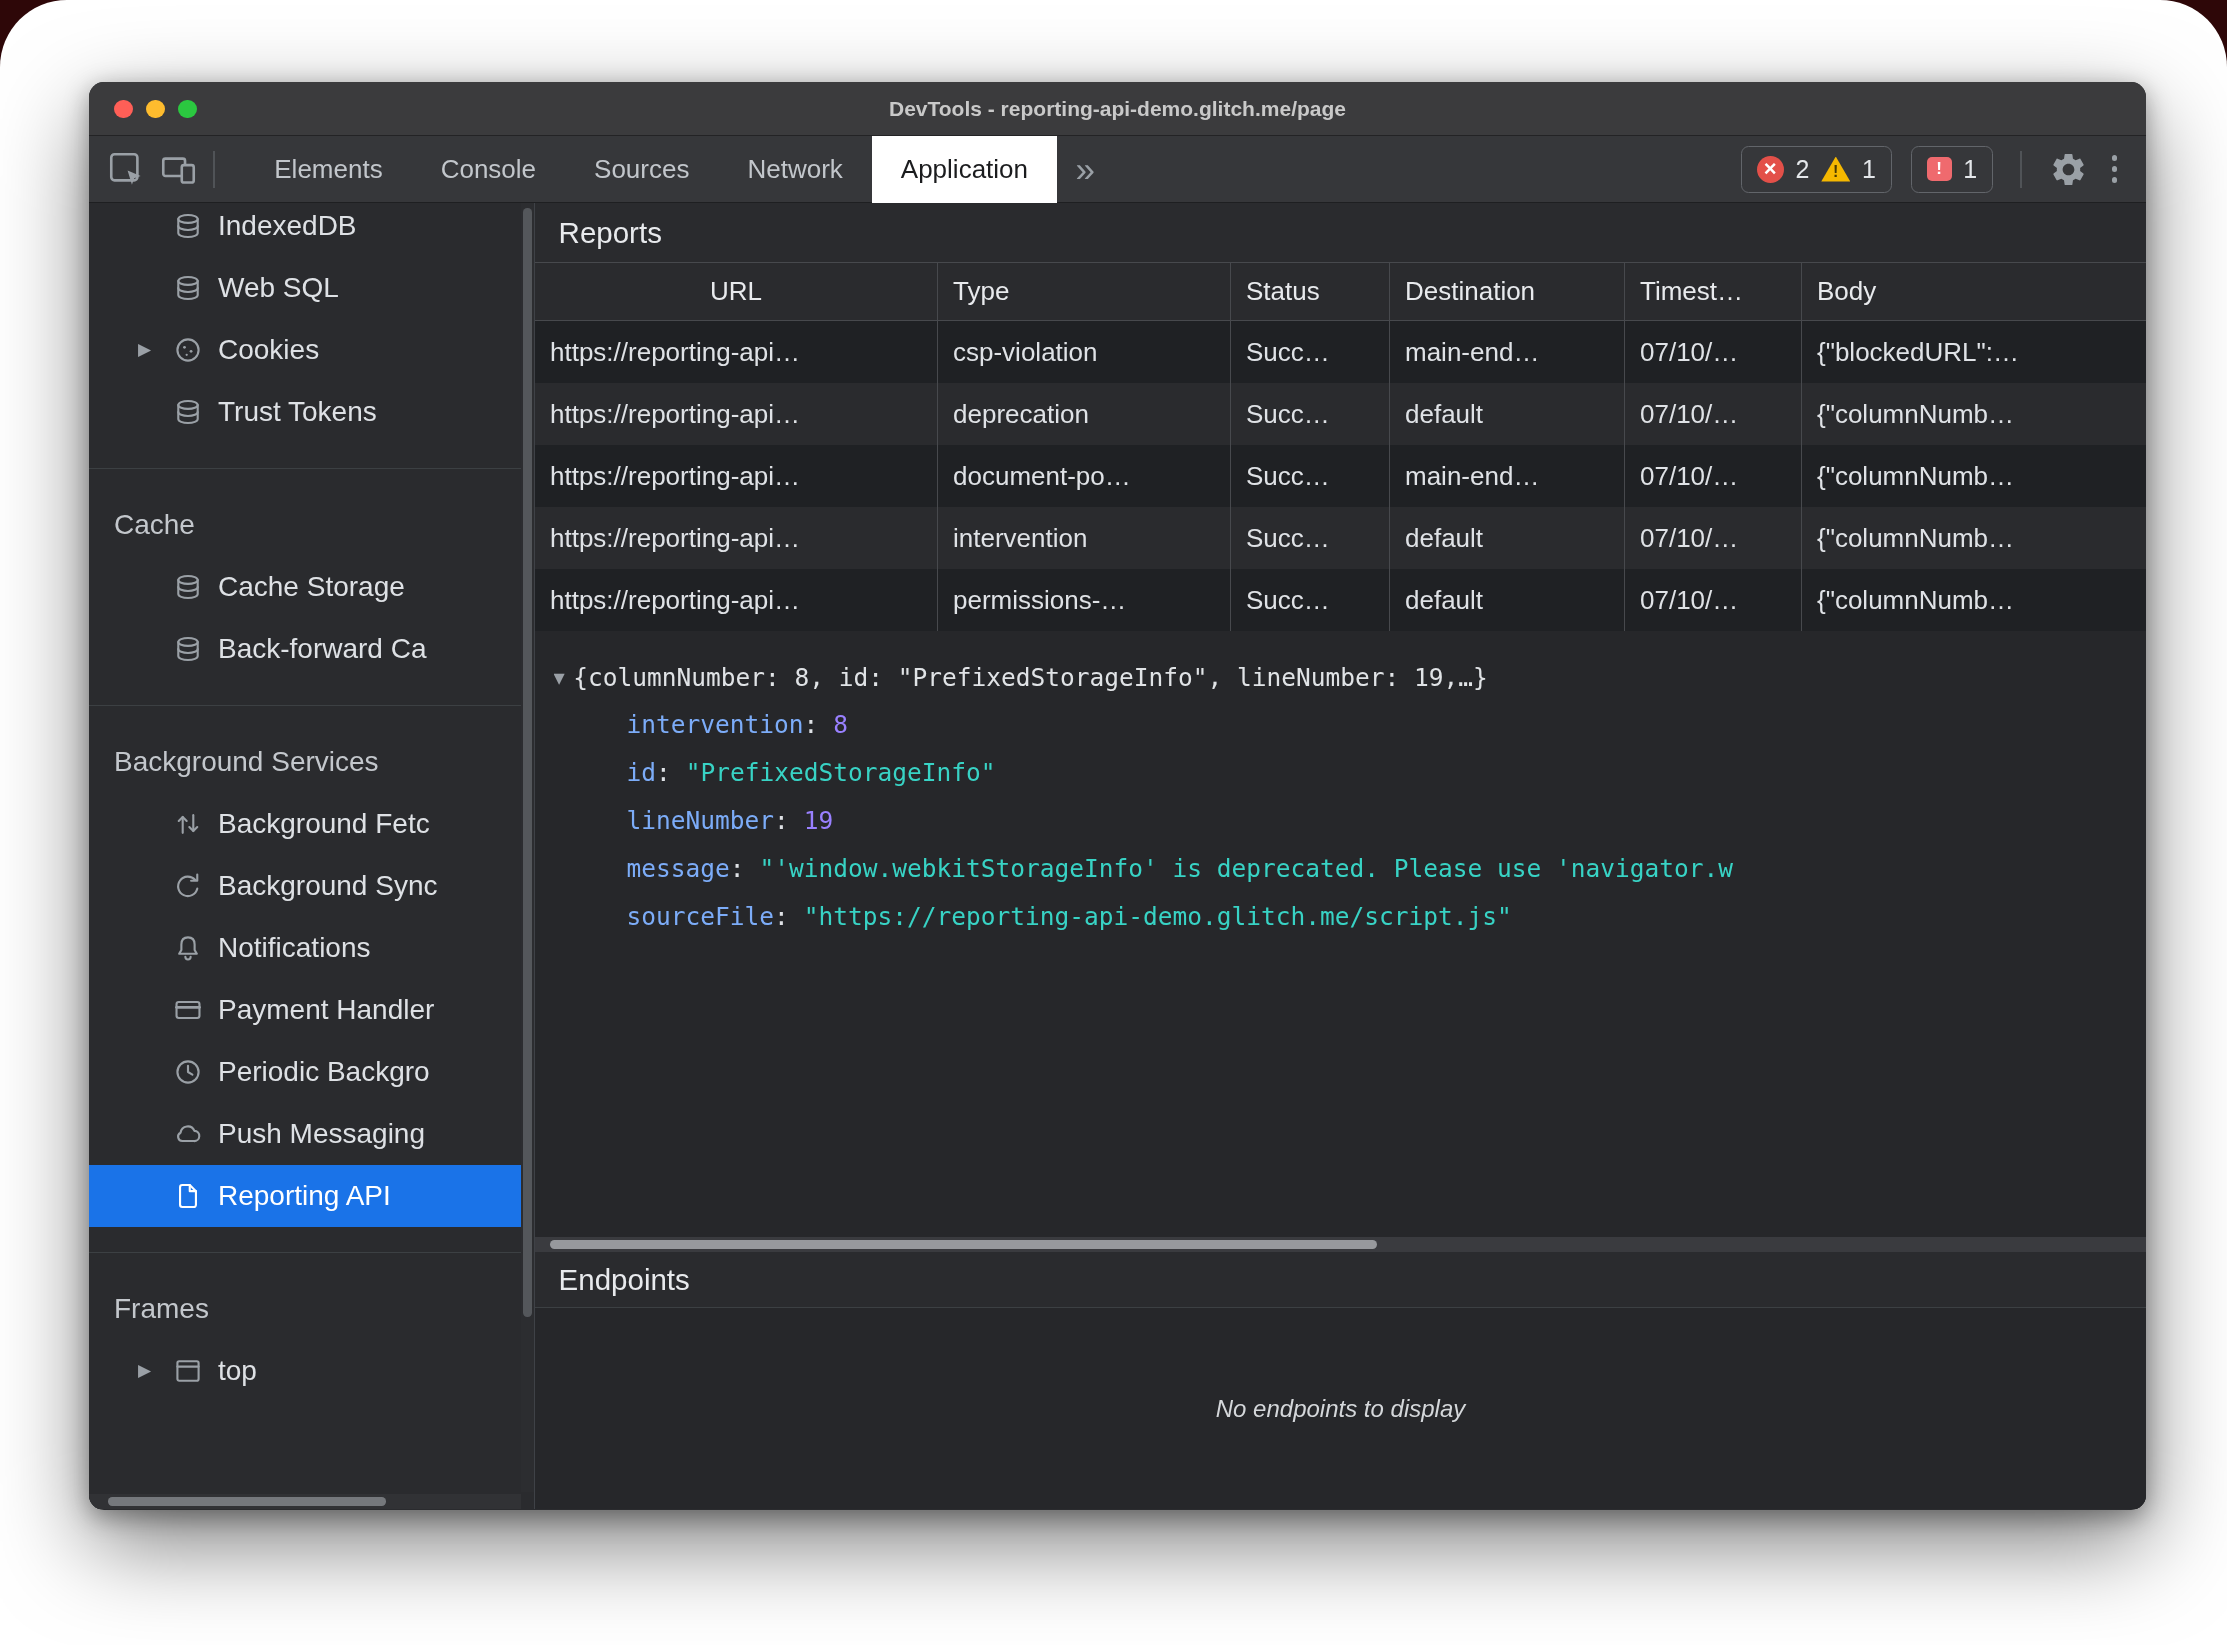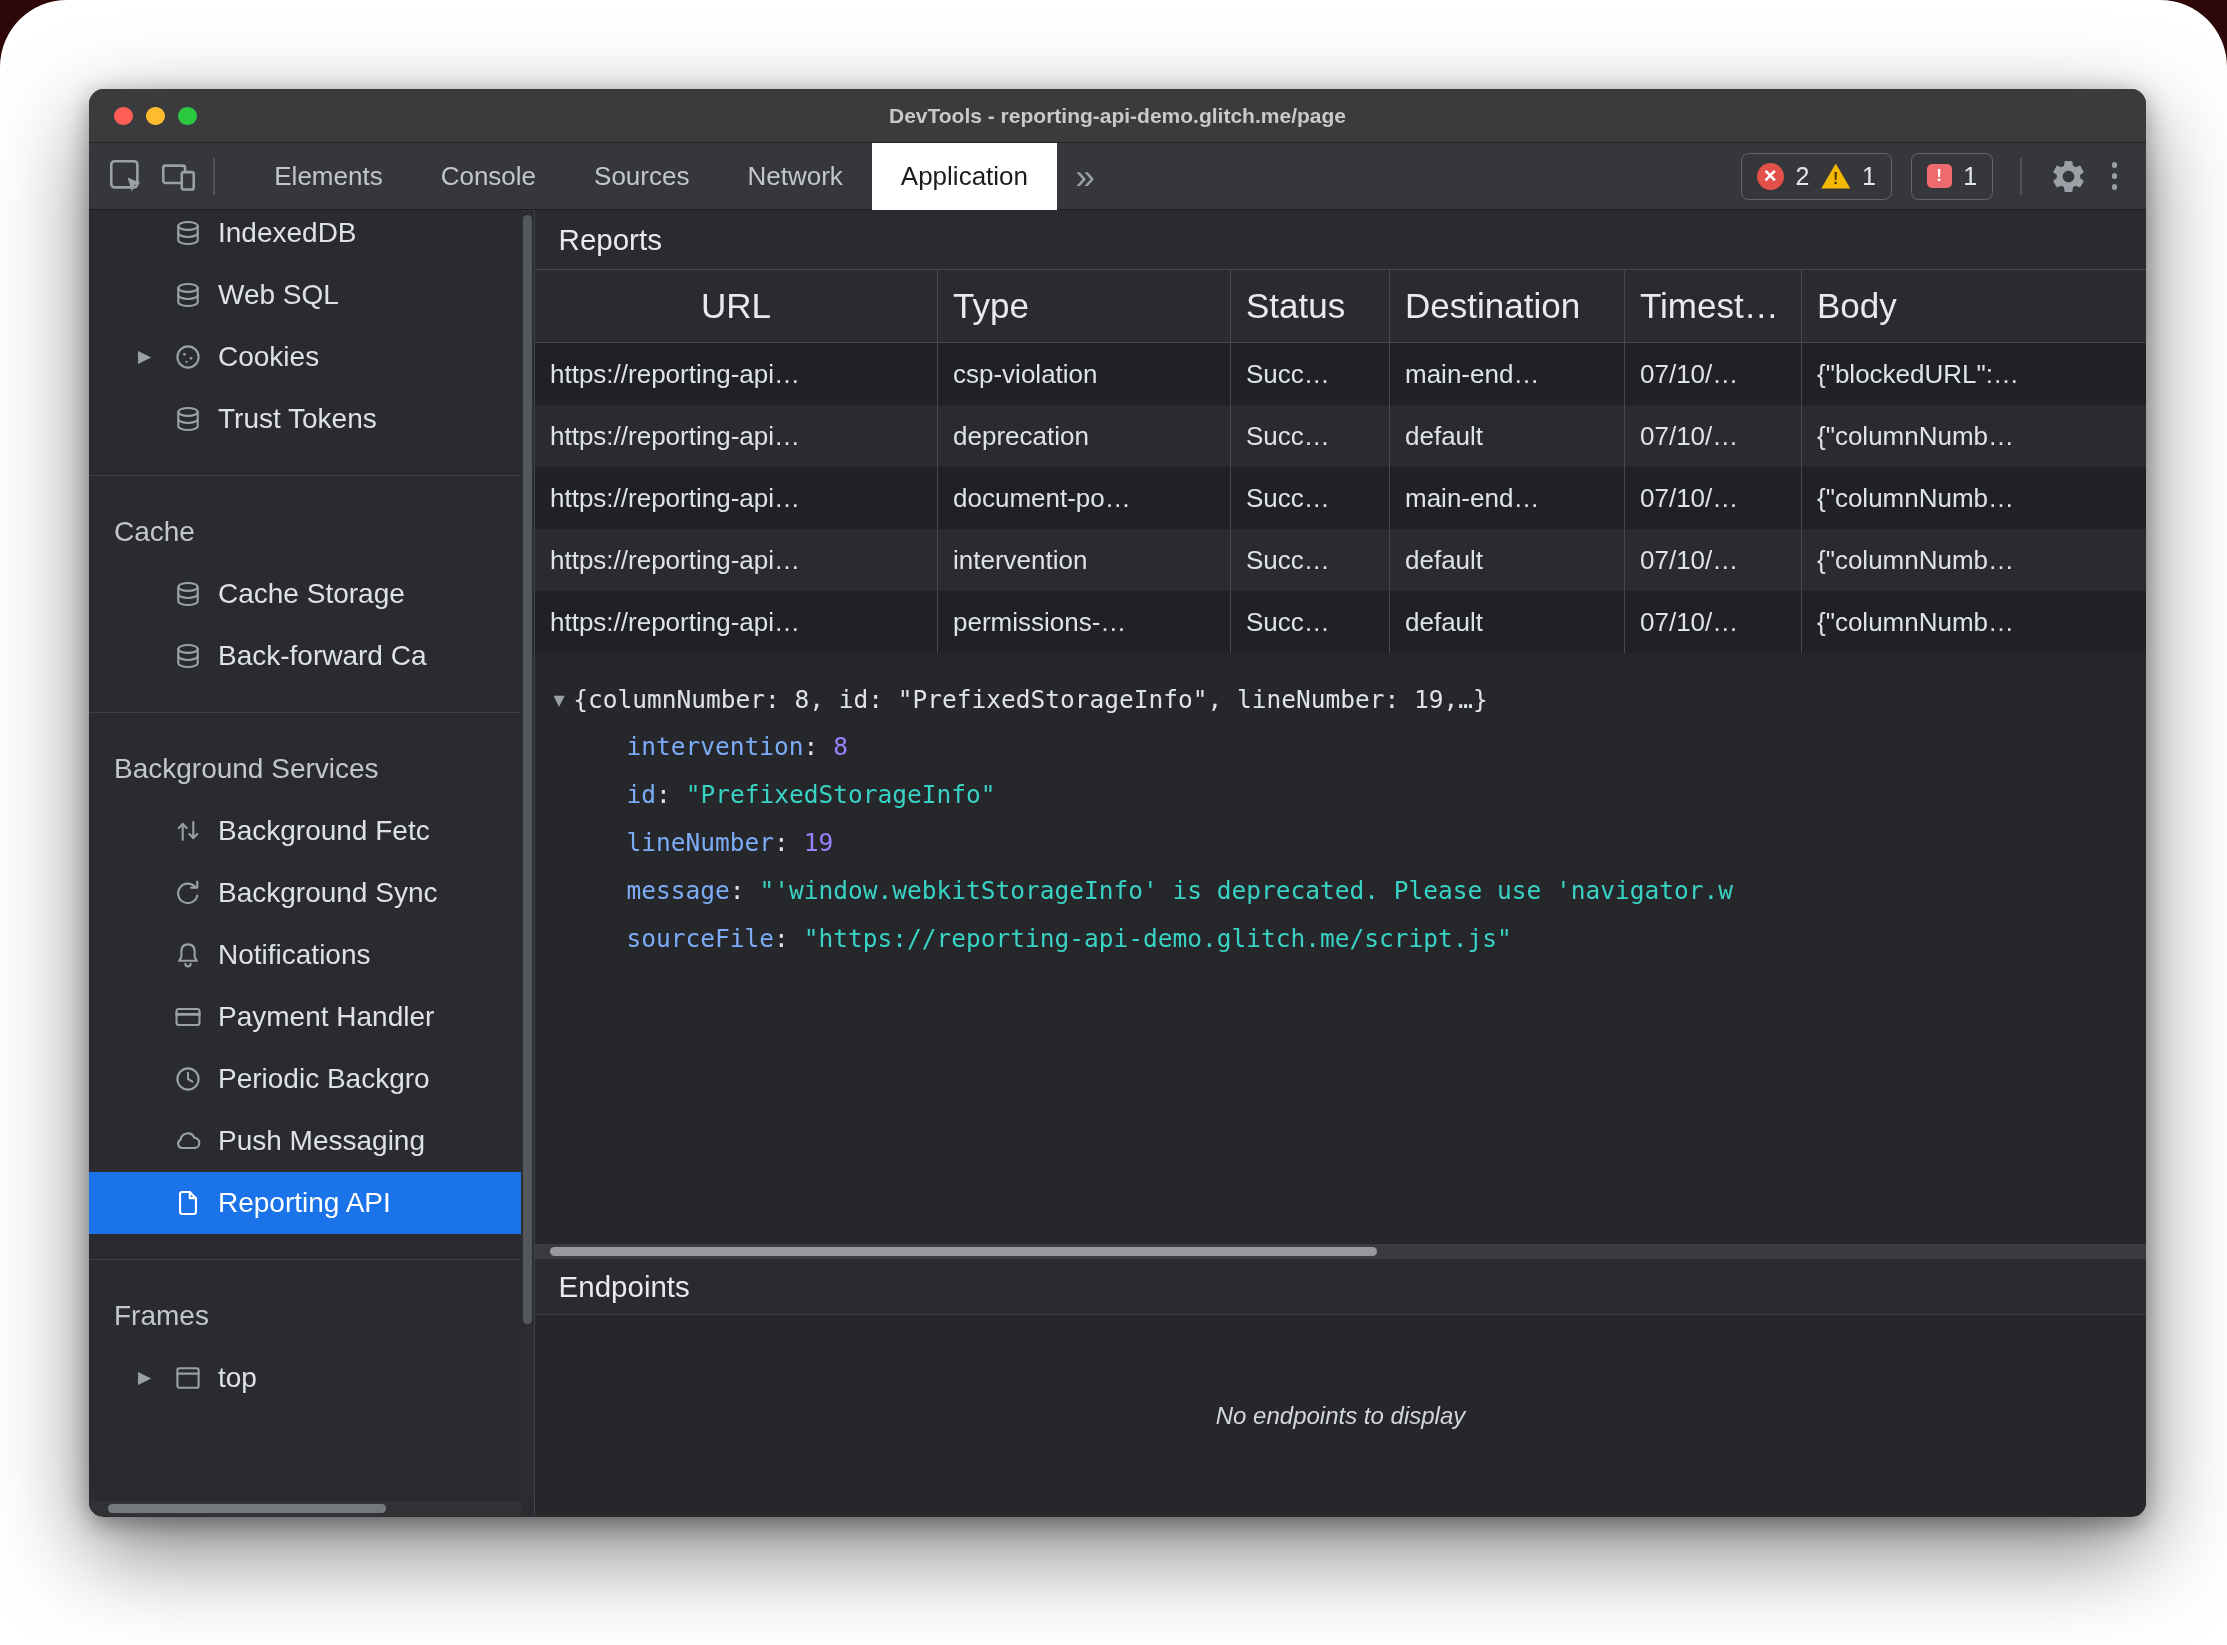--- a/index.html
+++ b/index.html
@@ -1,21 +1,21 @@
 <!DOCTYPE html>
 <html style="--accent: #1a73e8; --error: #e35049; --warning: #f5b800; --issue: #ef6a6e; --key: #7cacf8; --str: #38d3c5; --num: #9980ff;font-size:13.5px"><head>
 <meta charset="utf-8">
 <style>
   * { margin:0; padding:0; box-sizing:border-box; }
   html,body { width:2227px; height:1645px; }
   body { background:#2e0708; font-family:"Liberation Sans","DejaVu Sans",sans-serif; overflow:hidden; }
   .page { position:absolute; inset:0; background:#ffffff; border-radius:67px 67px 0 0; }
 
   
-  .window { position:absolute; left:89px; top:89px; width:2057px; height:1428px;
+  .window { position:absolute; left:89px; top:82px; width:2057px; height:1428px;
             background:#2a2b2e; border-radius:15px; overflow:hidden;
             box-shadow:0 34px 93px rgba(0,0,0,.50), 0 6.7px 25px rgba(0,0,0,.35); }
 
   
   .titlebar { height:54px; background:#3b3b3d; border-bottom:0.8px solid #232325;
               display:flex; align-items:center; justify-content:center; position:relative; }
   .lights { position:absolute; left:25px; top:0; height:54px; display:flex; align-items:center; gap:13.5px; }
   .light { width:18.6px; height:18.6px; border-radius:50%; }
   .light.red{ background:#ff5f57; } .light.yellow{ background:#febc2e; } .light.green{ background:#2bc840; }
   .win-title { font-size:21px; font-weight:bold; color:#c9c9c9; }
@@ -61,22 +61,22 @@
   .side-header { height:62px; display:flex; align-items:center; padding-left:25px; font-size:28px; color:#c3c7cc; }
   .side-sep { border-top:0.8px solid #3c4043; margin:25px 0; }
   .vscroll { position:absolute; top:0; right:0; bottom:17px; width:13.5px; background:#2c2d30; }
   .vthumb { position:absolute; top:5px; right:2.5px; width:8.4px; height:86%; background:#54575b; border-radius:4.2px; }
   .side-hscroll { position:absolute; bottom:0; left:0; right:13.5px; height:15px; background:#313235; }
   .side-hthumb { position:absolute; left:18.6px; bottom:3.4px; width:278px; height:8.4px; background:#75787c; border-radius:4.2px; }
 
   
   .main { flex:1; min-width:0; border-left:0.8px solid #3f4247; display:flex; flex-direction:column; background:#2a2b2e; }
   .panel-title { height:59px; flex:none; display:flex; align-items:center; padding-left:23.6px; font-size:29.5px; color:#e8eaed;text-align:right; }
-  .grid-header { display:flex; height:74px; flex:none; border-top:0.8px solid #47494d; border-bottom:0.8px solid #47494d;
-                 font-size:35px; color:#e8eaed; }
+  .grid-header { display:flex; height:59px; flex:none; border-top:0.8px solid #47494d; border-bottom:0.8px solid #47494d;
+                 font-size:26px; color:#e8eaed; }
   .hc { display:flex; align-items:center; padding:0 15px; border-right:0.8px solid #47494d; }
   .c0{ width:403px; flex:none; } .c1{ width:293px; flex:none; } .c2{ width:159px; flex:none; }
   .c3{ width:235px; flex:none; } .c4{ width:177px; flex:none; } .c5{ flex:1; border-right:none; min-width:0; }
   .hc.center { justify-content:center; }
   .rows { flex:none; }
   .rowline { display:flex; height:62px; font-size:26px; color:#dfe2e6; }
   .rowline:nth-child(odd) { background:#1f2124; }
   .cell { display:flex; align-items:center; padding:0 15px; border-right:0.8px solid #47494d;
           white-space:nowrap; overflow:hidden; }
   .cell.c5 { border-right:none; }

